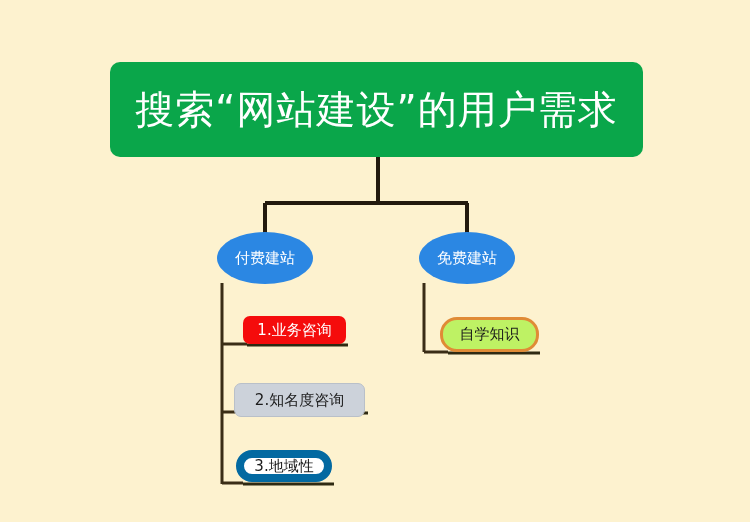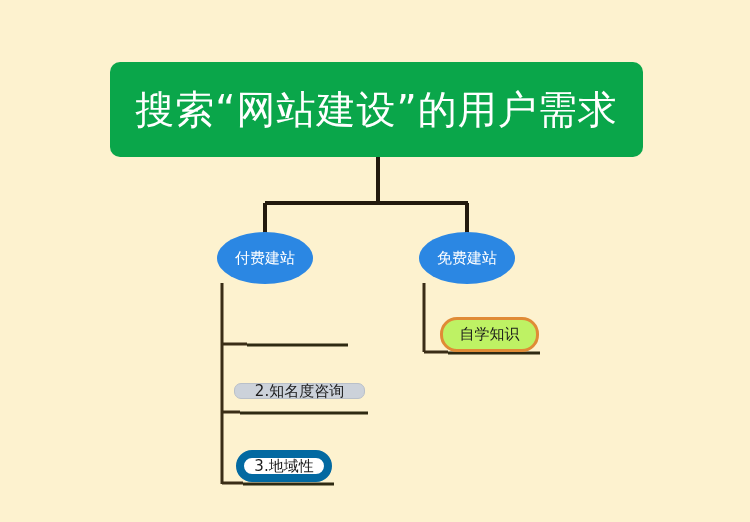--- a/index.html
+++ b/index.html
@@ -96,21 +96,21 @@
     background: #f50c0c;
     border-radius: 7px;
   }
   #leaf-business .leaf-label { color: #ffffff; }
 
   
   #leaf-reputation {
     left: 234px;
     top: 383px;
     width: 131px;
-    height: 16px;
+    height: 34px;
     background: #ccd2da;
     border: 1px solid #b9c0c9;
     border-radius: 7px;
   }
   #leaf-reputation .leaf-label { color: #1b1b1b; }
 
   
   #leaf-region {
     left: 236px;
     top: 450px;
@@ -175,20 +175,23 @@
   </div>
 
   <div class="ellipse-node" id="ellipse-free">
     <span class="el-label">免费建站</span>
   </div>
 
   <div class="ellipse-node" id="ellipse-paid">
     <span class="el-label">付费建站</span>
   </div>
 
+  <div class="leaf-node" id="leaf-business">
+    <span class="leaf-label">1.业务咨询</span>
+  </div>
 
   <div class="leaf-node" id="leaf-reputation">
     <span class="leaf-label">2.知名度咨询</span>
   </div>
 
   <div class="leaf-node" id="leaf-region">
     <span class="leaf-label">3.地域性</span>
   </div>
 
   <div class="leaf-node" id="leaf-selfstudy">

